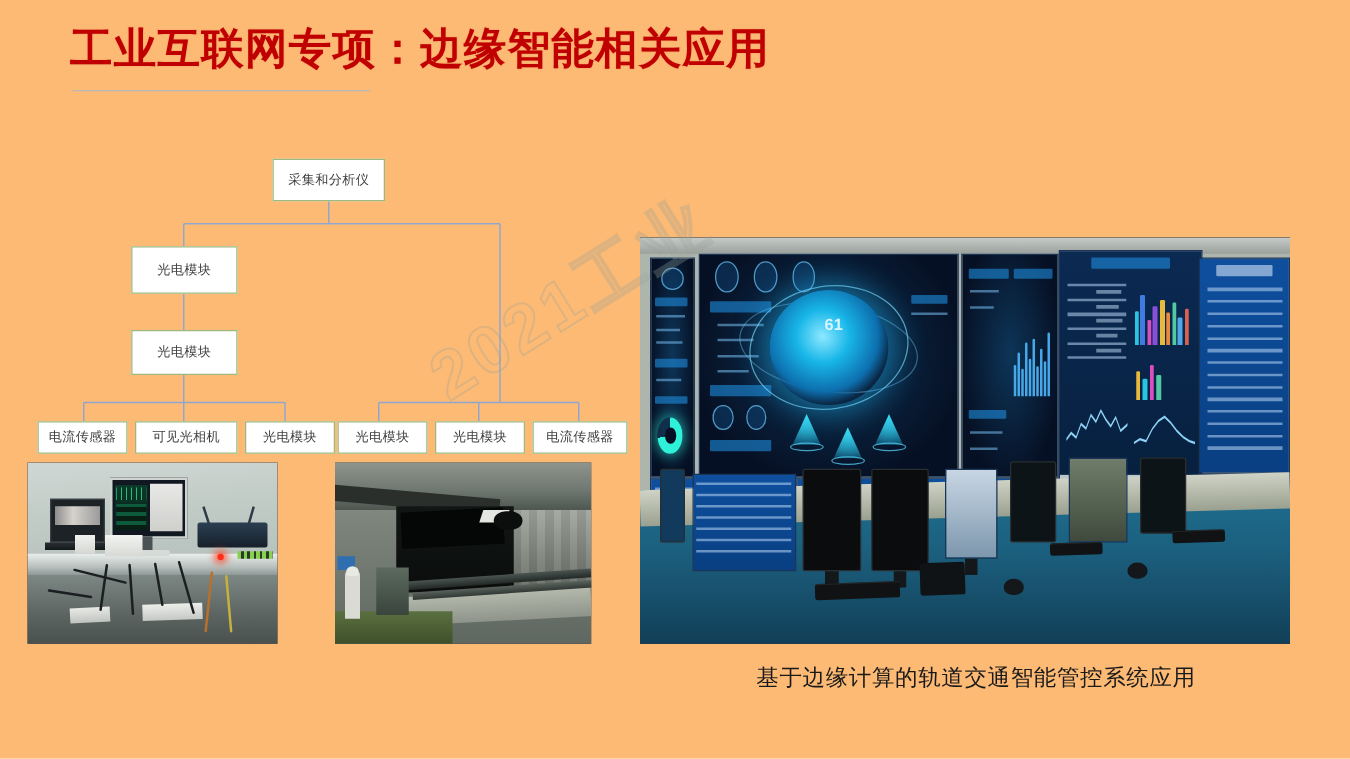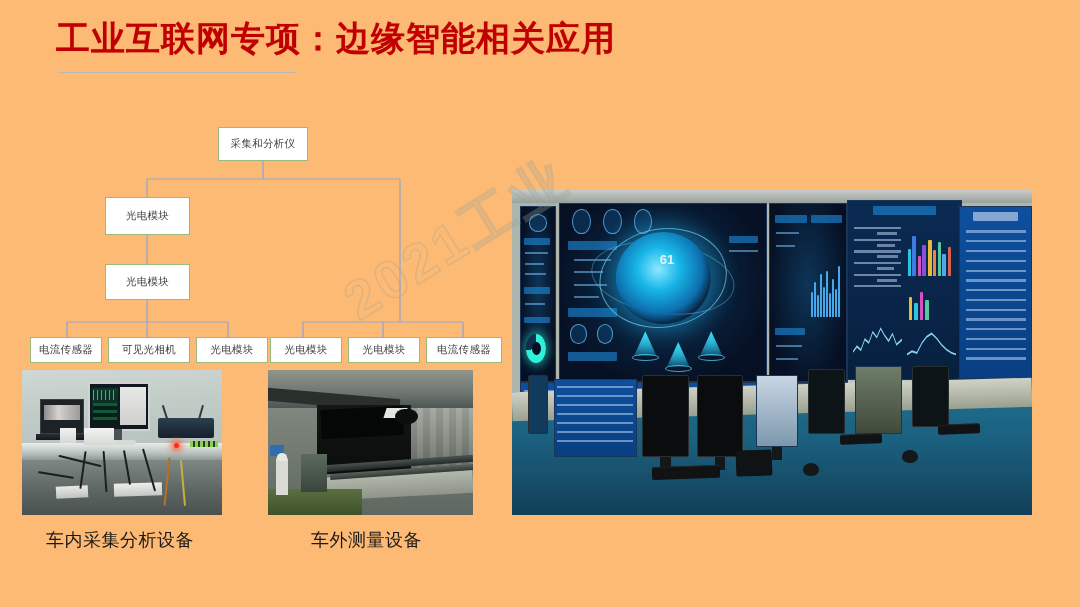--- a/index.html
+++ b/index.html
@@ -529,20 +529,19 @@
     <div class="mon-blk" style="left:77%; top:54%; width:7%; height:19%; background:#0d1417;"></div>
 
     <div class="kbd" style="left:27%; top:85%; width:13%; height:4%; transform:rotate(-2deg);"></div>
     <div class="phone" style="left:43%; top:80%; width:7%; height:8%; transform:rotate(-2deg);"></div>
     <div class="mouse" style="left:56%; top:84%; width:3%; height:4%;"></div>
     <div class="mouse" style="left:75%; top:80%; width:3%; height:4%;"></div>
     <div class="kbd" style="left:63%; top:75%; width:8%; height:3%; transform:rotate(-2deg);"></div>
     <div class="kbd" style="left:82%; top:72%; width:8%; height:3%; transform:rotate(-2deg);"></div>
   </div>
 
-  <div class="caption" style="left:46px; top:528px;">车内采集分析设备</div>
-  <div class="caption" style="left:311px; top:528px;">车外测量设备</div>
+  <div class="caption" style="left:605px; top:530px;">基于边缘计算的轨道交通智能管控系统应用</div>
 
   <div class="watermark">
     <div class="wm-text">2021工业</div>
   </div>
 
 </div>
 
 </body></html>

